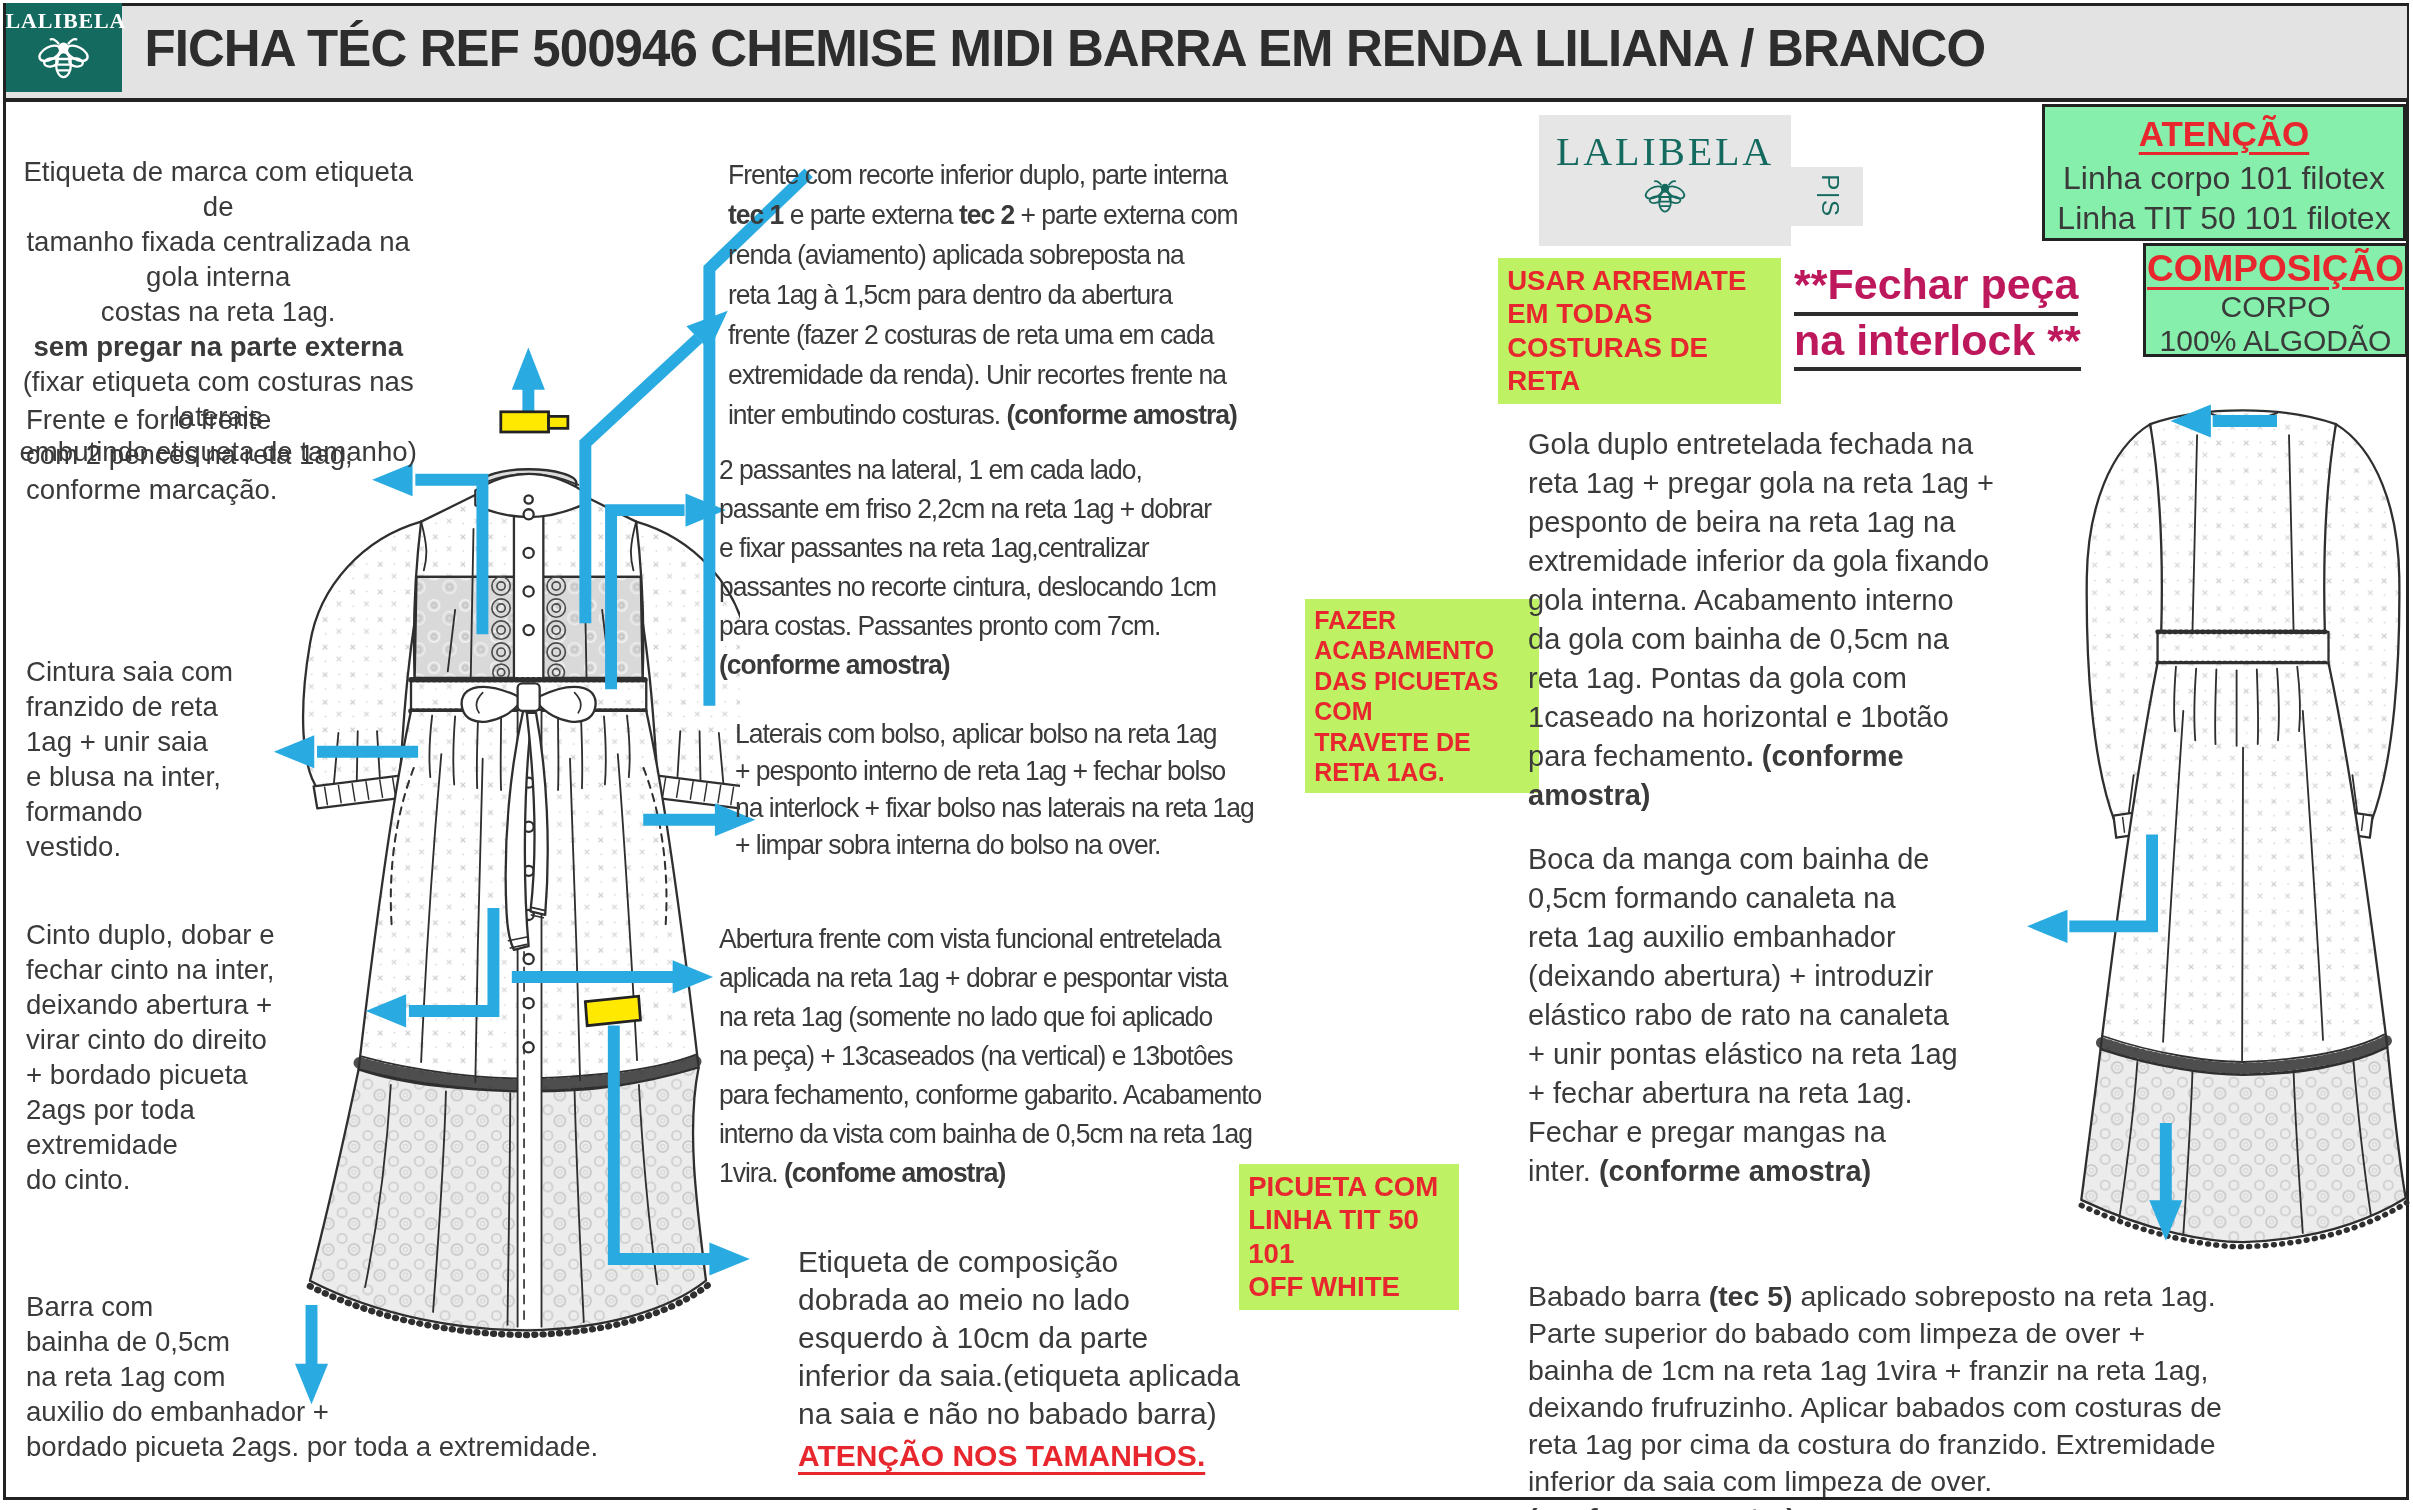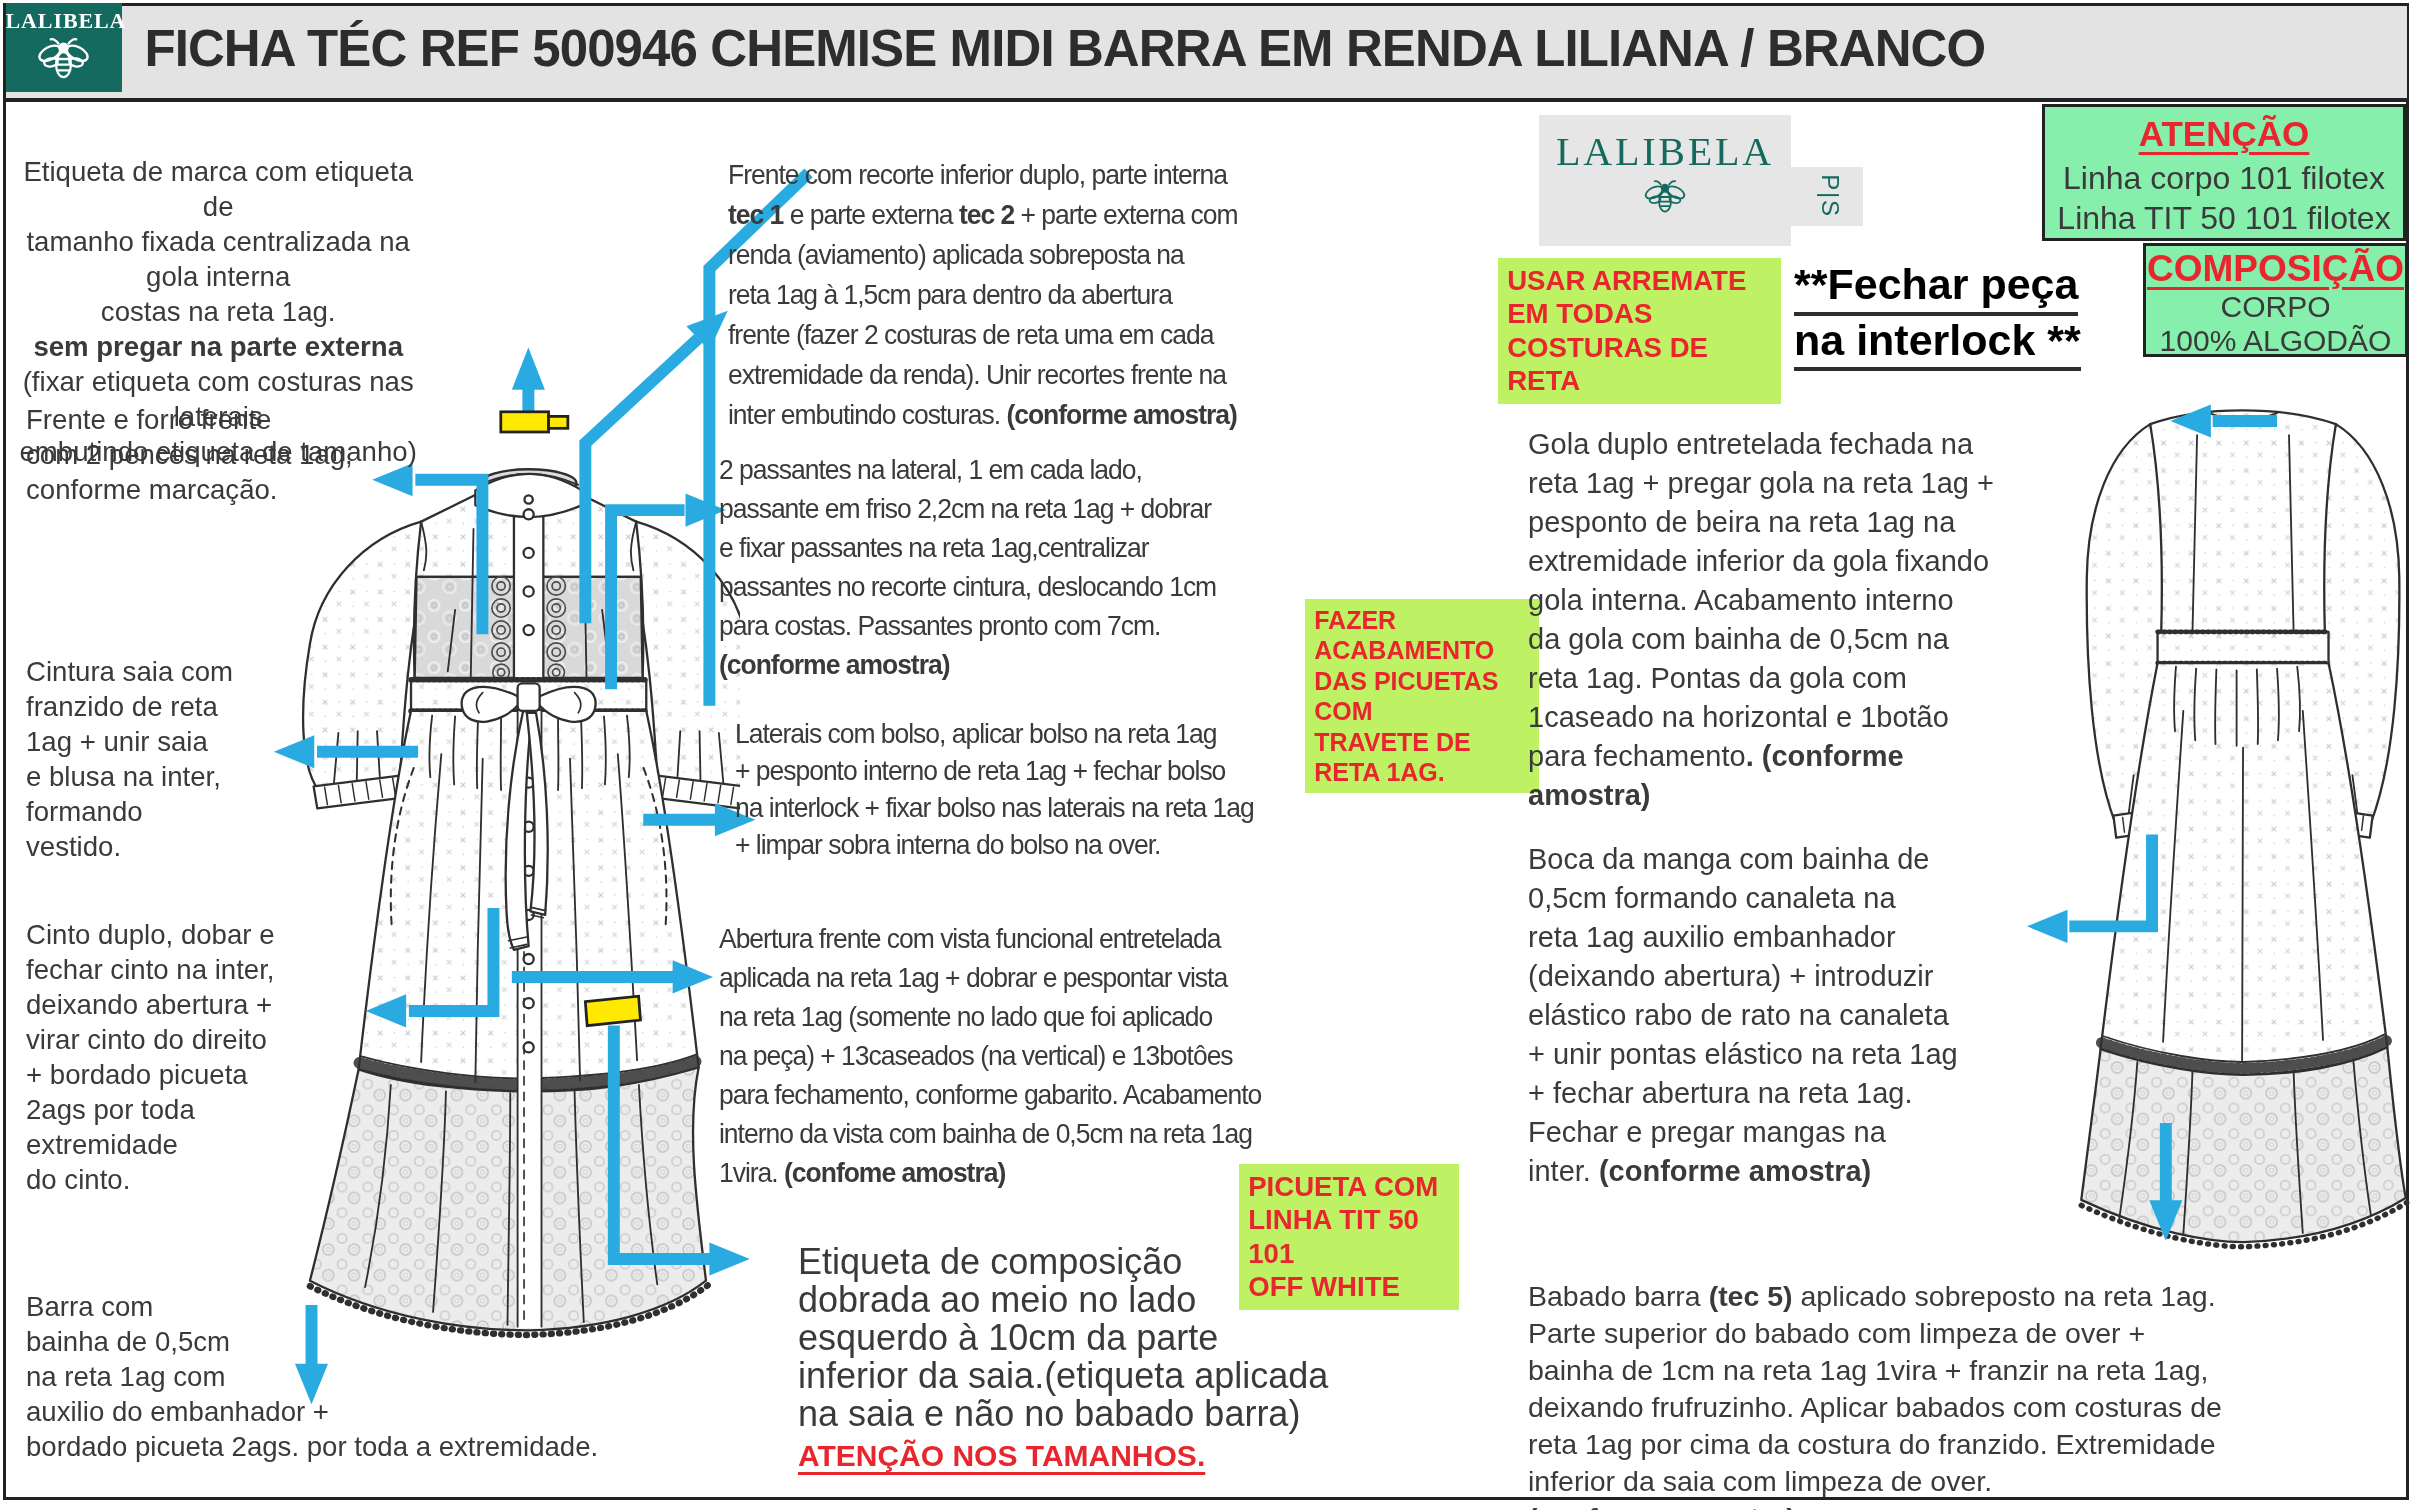--- a/index.html
+++ b/index.html
@@ -23,21 +23,21 @@
   .box{position:absolute;border:3.7px solid #222;background:#86efac;text-align:center;z-index:6;}
   .red{color:#e8262d;}
   .under{text-decoration:underline;text-decoration-thickness:2.8px;text-underline-offset:5.5px;}
   .rlogo{position:absolute;left:1539px;top:115px;width:252px;height:131px;background:#e6e6e6;
          text-align:center;z-index:6;}
   .rlogo-word{display:block;margin-top:13px;font-family:"Liberation Serif",serif;font-size:40px;
               letter-spacing:2.8px;color:#156a5f;}
   .ps-tag{position:absolute;left:1791px;top:167px;width:72px;height:59px;background:#e6e6e6;z-index:5;}
   .ps-tag span{position:absolute;left:16.5px;top:14.7px;transform:rotate(90deg);color:#156a5f;
                font-size:24px;letter-spacing:1.8px;}
-  .fechar{position:absolute;left:1794px;top:260px;z-index:6;font-weight:bold;color:#000000;
+  .fechar{position:absolute;left:1794px;top:260px;z-index:6;font-weight:bold;color:#be185d;
           font-size:43px;line-height:1.16;}
   .fechar span{display:inline-block;border-bottom:4.6px solid #2d2d2d;padding-bottom:1.8px;}
   svg{display:block;}
   .lay{position:absolute;z-index:3;}
   .arrows{position:absolute;left:0;top:0;z-index:4;pointer-events:none;}
 </style>
 </head>
 <body>
 
 <div class="page">
@@ -122,21 +122,21 @@
 aplicada na reta 1ag + dobrar e pespontar vista
 na reta 1ag (somente no lado que foi aplicado
 na peça) + 13caseados (na vertical) e 13botôes
 para fechamento, conforme gabarito. Acabamento
 interno da vista com bainha de 0,5cm na reta 1ag
 1vira. </span><span class="b">(confome amostra)</span>
   </div>
   <div class="warn" style="left:1239px;top:1164px;width:202px;font-size:27.6px;">PICUETA COM
 LINHA TIT 50 101
 OFF WHITE</div>
-  <div class="t" style="left:798px;top:1243px;font-size:36px;line-height:38px;">Etiqueta de composição
+  <div class="t" style="left:798px;top:1243px;font-size:30px;line-height:38px;">Etiqueta de composição
 dobrada ao meio no lado
 esquerdo à 10cm da parte
 inferior da saia.(etiqueta aplicada
 na saia e não no babado barra)</div>
   <div class="t b red under" style="left:798px;top:1439px;font-size:30px;">ATENÇÃO NOS TAMANHOS.</div>
 
   <div class="rlogo">
     <span class="rlogo-word">LALIBELA</span>
     <svg width="44" height="40" viewBox="0 0 48 44" style="margin:1.8px auto 0;color:#156a5f">
       <g fill="none" stroke="currentColor" stroke-width="2">

